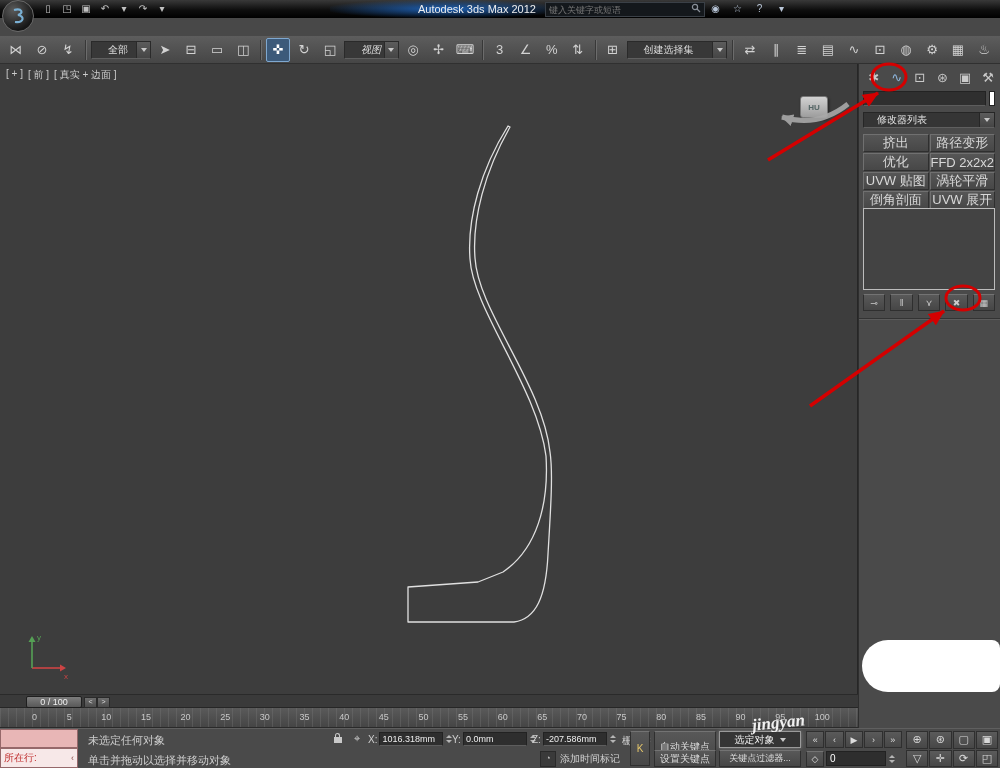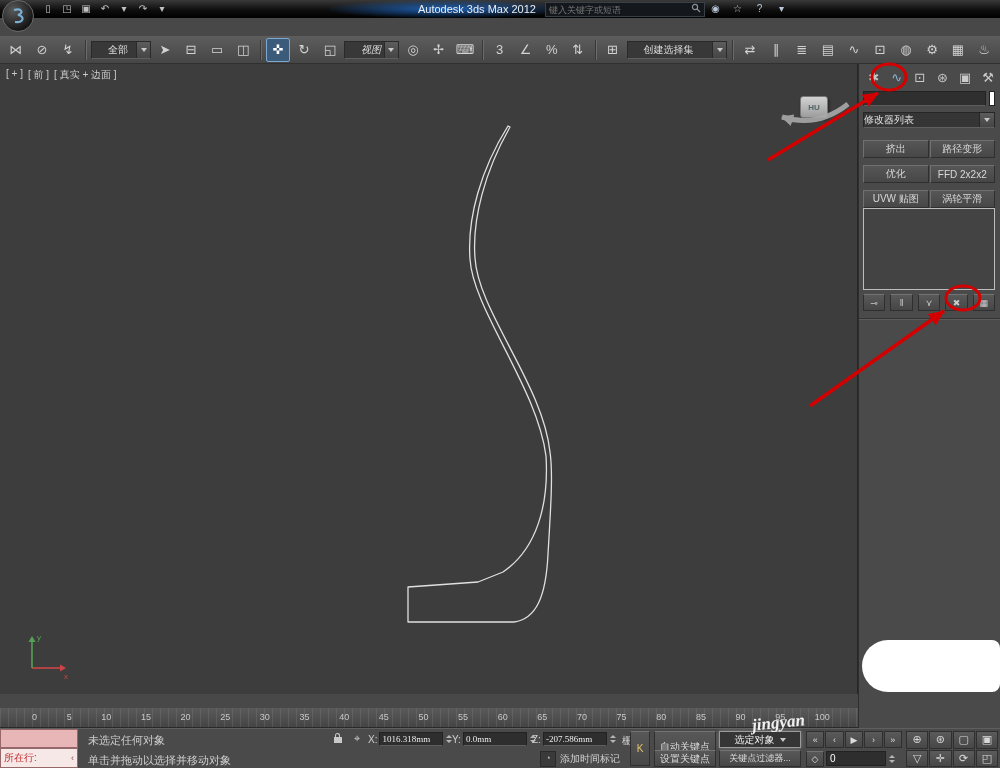--- a/index.html
+++ b/index.html
@@ -67,28 +67,28 @@
              border-left:1px solid #2e2e2e;box-sizing:border-box;}
   .tabs{position:absolute;left:2px;top:3px;width:134px;display:flex;justify-content:space-between;padding:0 3px;}
   .tab{width:20px;height:20px;font-size:13px;color:#c9c9c9;display:flex;align-items:center;justify-content:center;}
   .tab[data-name="tab-modify"]{color:#8fb8e0;}
   .objrow{position:absolute;left:4px;top:27px;width:132px;height:15px;display:flex;gap:3px;}
   .name-field{flex:1;height:13px;background:#2f2f2f;border:1px solid #232323;border-bottom-color:#5d5d5d;
               color:#eee;font-size:9px;font-family:inherit;padding:0 2px;outline:none;}
   .swatch{width:16px;height:15px;background:#fff;border:1px solid #222;box-sizing:border-box;}
   .modlist{position:absolute;left:4px;top:48px;width:132px;height:16px;background:#353535;
            border:1px solid #262626;border-bottom-color:#5f5f5f;display:flex;align-items:flex-end;
-           font-size:10px;color:#e0e0e0;padding-left:0;box-sizing:border-box;}
+           font-size:10px;color:#e0e0e0;padding-left:13px;box-sizing:border-box;}
   .modlist .arrow{width:14px;height:100%;margin-left:auto;background:linear-gradient(#5c5c5c,#454545);
                   border-left:1px solid #262626;display:flex;align-items:center;justify-content:center;}
   .modgrid{position:absolute;left:4px;top:70px;width:132px;display:grid;
            grid-template-columns:1fr 1fr;gap:1px;}
   .modbtn{height:16px;background:linear-gradient(#565656,#474747);border:1px solid #2f2f2f;
-          border-top-color:#707070;border-left-color:#707070;color:#d8d8d8;font-size:10px;
-          display:flex;align-items:center;justify-content:center;white-space:nowrap;overflow:hidden;margin-top:6px;}
+          border-top-color:#707070;border-left-color:#707070;color:#d8d8d8;font-size:13px;
+          display:flex;align-items:center;justify-content:center;white-space:nowrap;overflow:hidden;}
   .stackbox{position:absolute;left:4px;top:144px;width:130px;height:80px;background:#434343;
             border:1px solid #bcbcbc;}
   .stackbar{position:absolute;left:4px;top:230px;width:132px;height:16px;display:flex;gap:5px;}
   .sbtn{width:21px;height:15px;background:linear-gradient(#595959,#464646);border:1px solid #2f2f2f;
         border-top-color:#737373;color:#ccc;font-size:9px;display:flex;align-items:center;justify-content:center;}
   .sbtn:last-child{margin-left:auto;}
   .panel-divider{position:absolute;left:0;top:254px;width:100%;height:1px;background:#333;
                  box-shadow:0 1px 0 #5c5c5c;}
 
   
@@ -119,21 +119,21 @@
   .status-text{position:absolute;left:88px;top:4px;font-size:11px;color:#cfcfcf;}
   .mini-btn{position:absolute;width:16px;height:15px;background:transparent;color:#c8c8c8;
             font-size:11px;text-align:center;line-height:15px;}
   .lock-btn{left:330px;top:2px;} .abs-btn{left:349px;top:2px;}
   .lock{position:relative;width:8px;height:6px;background:#c9c9c9;margin:6px auto 0;}
   .lock::before{content:"";position:absolute;left:1px;top:-4px;width:5px;height:4px;
                 border:1.5px solid #c9c9c9;border-bottom:0;border-radius:3px 3px 0 0;box-sizing:border-box;}
   .coord{position:absolute;top:3px;display:flex;align-items:center;gap:2px;font-size:10px;color:#cfcfcf;}
   .coord-x{left:368px;} .coord-y{left:452px;} .coord-z{left:532px;}
   .cfield{width:58px;height:12px;background:#2e2e2e;border:1px solid #222;border-bottom-color:#5d5d5d;
-          color:#eee;font-size:9px;font-family:Liberation Serif, serif;padding:0 2px;outline:none;}
+          color:#eee;font-size:9px;font-family:Liberation Sans, sans-serif;padding:0 2px;outline:none;}
   .spin{width:8px;height:13px;display:flex;flex-direction:column;align-items:center;justify-content:center;gap:2px;}
   .spin::before{content:"";border-left:3px solid transparent;border-right:3px solid transparent;
                 border-bottom:3.5px solid #b5b5b5;}
   .spin::after{content:"";border-left:3px solid transparent;border-right:3px solid transparent;
                border-top:3.5px solid #b5b5b5;}
   .grid-text{position:absolute;left:622px;top:5px;font-size:10px;color:#cfcfcf;}
   .prompt-text{position:absolute;left:88px;top:24px;font-size:11px;color:#cfcfcf;}
   .time-tag{position:absolute;left:540px;top:22px;display:flex;gap:4px;align-items:center;
             font-size:10px;color:#cfcfcf;}
   .time-tag .tt-icon{width:14px;height:14px;background:#3a3a3a;border:1px solid #2a2a2a;color:#bbb;
@@ -424,20 +424,31 @@
         <span class="sbtn" data-name="remove-modifier-icon">
           <i data-name="icon-glyph">✖</i>
         </span>
         <span class="sbtn" data-name="configure-modifier-sets-icon">
           <i data-name="icon-glyph">▦</i>
         </span>
       </div>
     <div class="panel-divider" data-name="panel-divider"></div>
   </div>
 
+  <div class="timeslider" data-name="time-slider">
+    <div class="ts-handle" data-name="time-slider-handle">
+      <span data-name="time-slider-label">0 / 100</span>
+    </div>
+    <div class="ts-btn ts-prev" data-name="previous-frame-button">
+      <span data-name="prev-glyph">&lt;</span>
+    </div>
+    <div class="ts-btn ts-next" data-name="next-frame-button">
+      <span data-name="next-glyph">&gt;</span>
+    </div>
+  </div>
 
   <div class="trackbar" data-name="track-bar">
     <div class="tb-numbers" data-name="track-bar-ruler">
 
     <span data-name="trackbar-tick-label">0</span>
         <span data-name="trackbar-tick-label">5</span>
         <span data-name="trackbar-tick-label">10</span>
         <span data-name="trackbar-tick-label">15</span>
         <span data-name="trackbar-tick-label">20</span>
         <span data-name="trackbar-tick-label">25</span>

